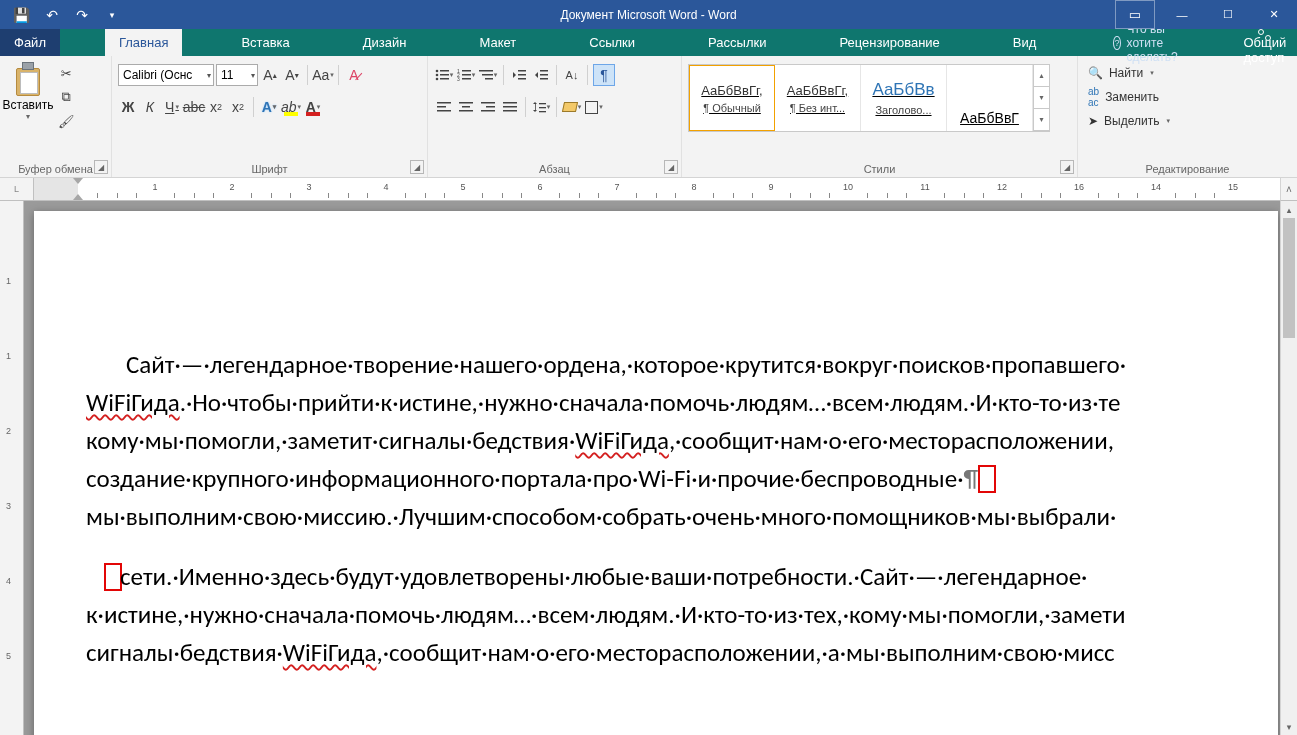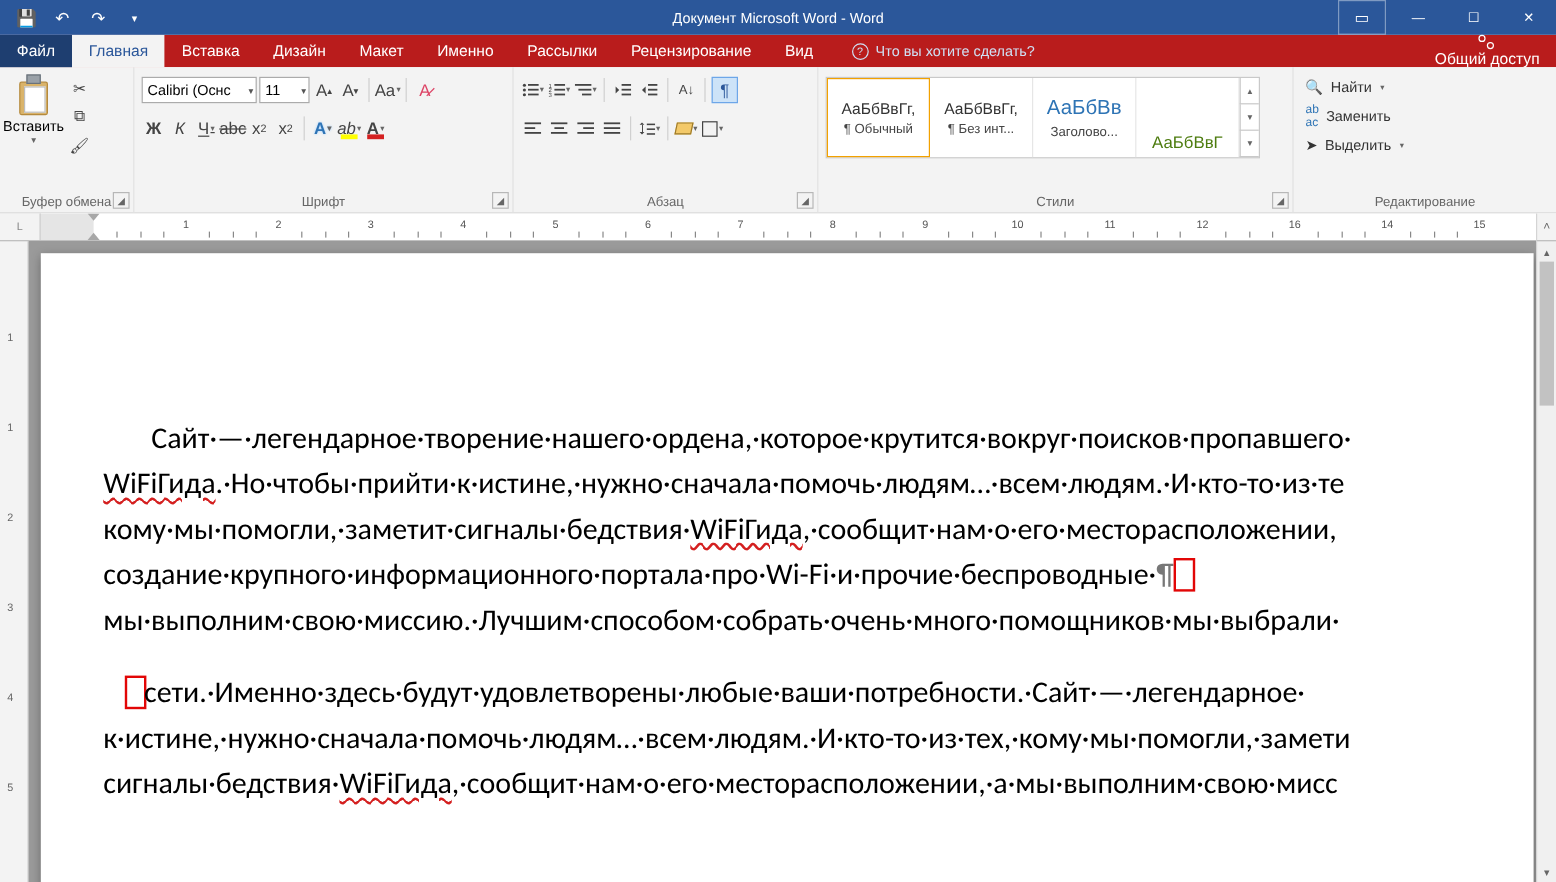--- a/index.html
+++ b/index.html
@@ -8,21 +8,21 @@
   
   .titlebar { height: 29px; background: linear-gradient(#2b579a,#2b579a); color: #fff; display: flex; align-items: center; position: relative; }
   .qat { display: flex; align-items: center; gap: 2px; padding-left: 8px; }
   .qat-btn { width: 28px; height: 24px; display:flex; align-items:center; justify-content:center; color:#fff; font-size:14px;}
   .title-text { position: absolute; left:0; right:0; text-align:center; font-size:12px; pointer-events:none; }
   .winbtns { margin-left:auto; display:flex; }
   .winbtn { width:46px; height:29px; display:flex;align-items:center;justify-content:center; color:#fff; font-size:11px;}
   .ribbon-opts { width:40px; height:29px; display:flex;align-items:center;justify-content:center;color:#fff;font-size:13px;border:1px solid rgba(255,255,255,.4);margin-right:4px}
 
   
-  .tabs-row { height: 27px; background: #b91c1c; display:flex; align-items:stretch; color:#fff; font-size:13px;}
+  .tabs-row { height: 27px; background: #0f766e; display:flex; align-items:stretch; color:#fff; font-size:13px;gap:45px;}
   .tab { padding: 0 14px; display:flex; align-items:center; cursor:pointer;}
   .tab.file { background:#1e3e70; font-weight:normal;}
   .tab.active { background:#f3f3f3; color:#2b579a; }
   .tell-me { display:flex; align-items:center; margin-left:18px; color:#cfe0f4; font-size:12px; gap:6px;}
   .bulb { width:14px;height:14px;border:1px solid #cfe0f4;border-radius:50%;display:flex;align-items:center;justify-content:center;font-size:9px;}
   .share { margin-left:auto; padding:0 14px; display:flex;align-items:center; gap:6px; font-size:13px;flex-direction:column;}
 
   
   .ribbon { height: 122px; background:#f3f3f3; border-bottom:1px solid #d4d4d4; display:flex; }
   .group { border-right:1px solid #e1e1e1; display:flex; flex-direction:column; padding:4px 6px 0 6px; position:relative;}
@@ -55,25 +55,25 @@
   .highlight .hl-bar{background:#ffff00;}
   .dd-tiny{font-size:7px;color:#666;margin-left:1px;}
   .bucket{width:14px;height:10px;background:#f3c969;border:1px solid #9c7a2a;transform:skewX(-12deg);}
   .border-ico{width:13px;height:13px;border:1px solid #444;position:relative;}
   .border-ico::before,.border-ico::after{content:"";position:absolute;background:#ccc;}
 
   .pilcrow-btn{ width:22px;height:22px;background:#cde3f8;border:1px solid #6da6e8;display:flex;align-items:center;justify-content:center;font-size:14px;color:#2b579a;}
 
   
   .styles-gallery { display:flex; border:1px solid #c9c9c9; background:#fff; height:68px; }
-  .style-item { width:86px; border-right:1px solid #e6e6e6; display:flex;flex-direction:column;align-items:center;justify-content:center;padding:4px 2px; }
+  .style-item { width:86px; border-right:1px solid #e6e6e6; display:flex;flex-direction:column;align-items:center;justify-content:center;padding:4px 2px;text-decoration:underline; }
   .style-item.sel{ border:1px solid #f2a100; background:#fff;}
   .style-prev { font-size:13px; color:#333; }
   .style-prev.h1{ color:#2e74b5; font-size:17px;}
-  .style-prev.h2{ color:#4d7c0f; font-size:14px;margin-top:44px;}
+  .style-prev.h2{ color:#000000; font-size:14px;margin-top:44px;}
   .style-name { font-size:11px; color:#444; margin-top:4px; white-space:nowrap; overflow:hidden; text-overflow:ellipsis; max-width:82px;}
   .gallery-scroll{ width:16px; display:flex;flex-direction:column;}
   .gbtn{flex:1;border-left:1px solid #c9c9c9;border-bottom:1px solid #c9c9c9;display:flex;align-items:center;justify-content:center;font-size:8px;color:#666;}
 
   
   .edit-col{display:flex;flex-direction:column;gap:2px;padding-top:2px;}
   .edit-row{height:22px;display:flex;align-items:center;gap:6px;padding:0 4px;font-size:12px;color:#333;}
 
   
   .ruler-area{ height:23px; background:#f3f3f3; border-bottom:1px solid #c0c0c0; display:flex; position:relative;}
@@ -124,21 +124,21 @@
     <div class="winbtn close">✕</div>
   </div>
 </div>
 
 <div class="tabs-row">
   <div class="tab file">Файл</div>
   <div class="tab active">Главная</div>
   <div class="tab">Вставка</div>
   <div class="tab">Дизайн</div>
   <div class="tab">Макет</div>
-  <div class="tab">Именно</div>
+  <div class="tab">Ссылки</div>
   <div class="tab">Рассылки</div>
   <div class="tab">Рецензирование</div>
   <div class="tab">Вид</div>
   <div class="tell-me">
     <span class="bulb">?</span>
     <span>Что вы хотите сделать?</span>
   </div>
   <div class="share">
     <span style="position:relative;width:14px;height:14px;">
       <span style="position:absolute;width:6px;height:6px;border:1.5px solid #fff;border-radius:50%;left:0;top:0;"></span>

